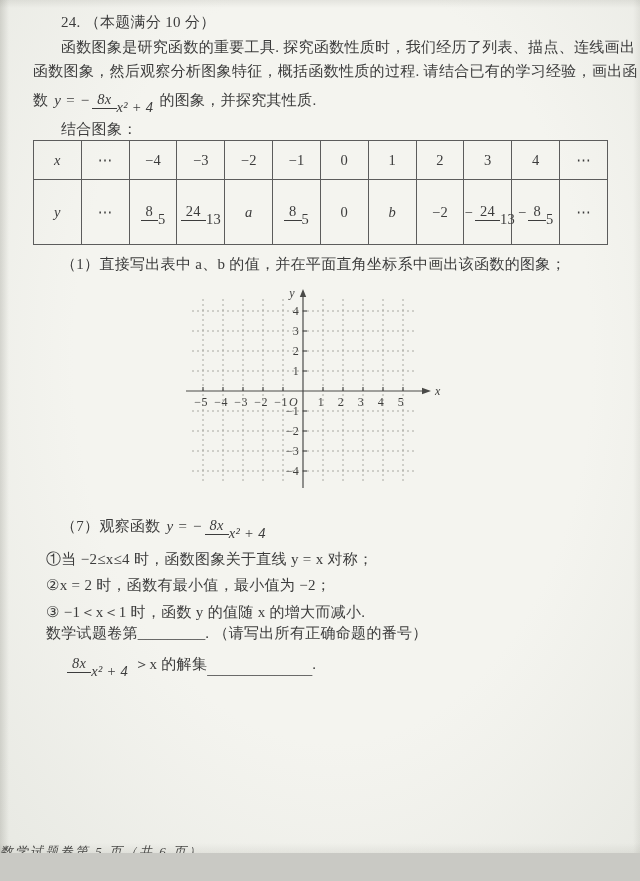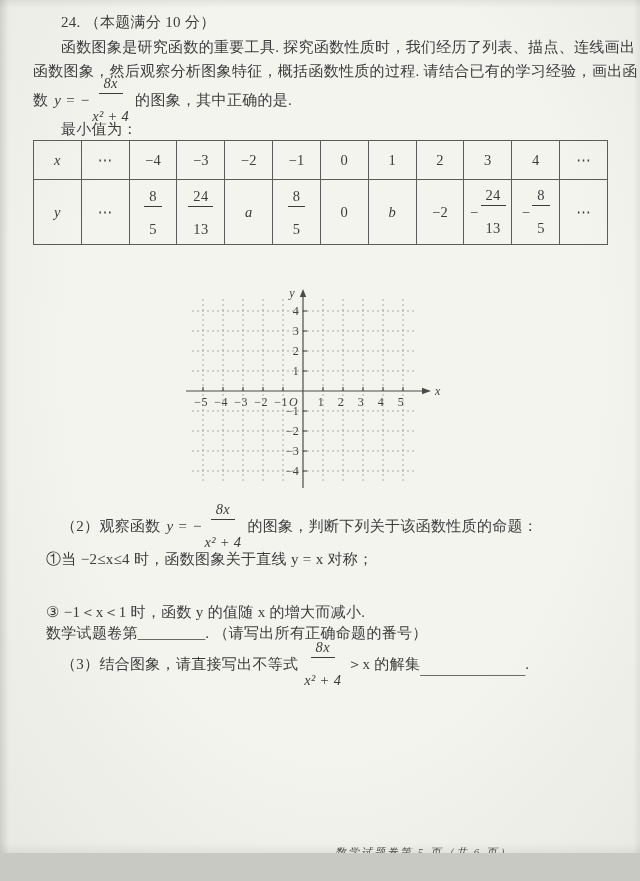--- a/index.html
+++ b/index.html
@@ -11,43 +11,43 @@
       linear-gradient(180deg, rgba(110,110,100,0.12), rgba(110,110,100,0) 8px),
       linear-gradient(0deg, rgba(110,110,100,0.10), rgba(110,110,100,0) 10px),
       radial-gradient(ellipse at 52% 42%, #f4f4ef 55%, #e8e9e3 100%);
     font-family:"Liberation Serif","DejaVu Serif",serif;
     color:#3c3c3c;font-size:15px;line-height:20px;letter-spacing:0.3px;
   }
   .block{position:absolute;white-space:nowrap;}
   .mline{display:flex;align-items:center;height:40px;}
   .mvar{font-style:italic;margin:0 2px 0 6px;}
   .ital{font-style:italic;}
-  .frac{display:inline-flex;flex-direction:column;align-items:center;
+  .frac{display:inline-flex;flex-direction:row;align-items:center;
         vertical-align:middle;line-height:1.15;font-style:italic;font-size:14.5px;}
   .frac .num{padding:0 5px 1px;border-bottom:1px solid #3c3c3c;}
   .frac .den{padding-top:14px;}
   .after-frac{margin-left:6px;}
   .vtable{position:absolute;left:33px;top:140px;width:575px;
           border-collapse:collapse;table-layout:fixed;}
   .vtable td{border:1px solid #5c5c5c;text-align:center;vertical-align:middle;
              font-size:14.5px;padding:0;}
   #x-row td{height:38px;}
   #y-row td{height:64px;}
   .cellfrac{display:inline-flex;align-items:center;justify-content:center;}
   .cellfrac .sign{margin-right:2px;font-style:normal;}
   .cellfrac .frac{font-style:normal;margin:0;}
   .blank{letter-spacing:0;margin-top:10px;}
   #coord-svg{position:absolute;left:181px;top:288px;}
   #coord-svg .gline{stroke:#a0a09a;stroke-width:0.9;stroke-dasharray:2 3;}
   #coord-svg .axis{stroke:#4a4a48;stroke-width:1.2;fill:none;}
   #coord-svg .arrow{fill:#4a4a48;stroke:none;}
   #coord-svg text{font-family:"Liberation Serif","DejaVu Serif",serif;
                   font-size:12px;fill:#3f3f3d;}
-  .footer{position:absolute;top:842px;left:0;width:512px;text-align:right;
-          font-size:11px;font-style:italic;letter-spacing:2px;color:#4a4a48;}
+  .footer{position:absolute;top:842px;left:0;width:512px;text-align:left;
+          font-size:13px;font-style:italic;letter-spacing:2px;color:#4a4a48;}
 </style>
 </head>
 <body>
 
 <div class="page">
 
   <div class="block" style="top:12px;left:61px">
     <span>24.</span>
     <span>（本题满分 10 分）</span>
   </div>
@@ -55,24 +55,24 @@
   <div class="block" style="top:61px;left:33px">函数图象，然后观察分析图象特征，概括函数性质的过程. 请结合已有的学习经验，画出函</div>
   <div class="block" style="top:37px;left:61px">函数图象是研究函数的重要工具. 探究函数性质时，我们经历了列表、描点、连线画出</div>
 
   <div class="block mline" style="top:80px;left:33px">
     <span>数</span>
     <span class="mvar">y = −</span>
     <span class="frac">
       <span class="num">8x</span>
       <span class="den">x² + 4</span>
     </span>
-    <span class="after-frac">的图象，其中正确的是.</span>
-  </div>
-
-  <div class="block" style="top:119px;left:61px">最小值为：</div>
+    <span class="after-frac">的图象，并探究其性质.</span>
+  </div>
+
+  <div class="block" style="top:119px;left:61px">结合图象：</div>
 
   <table class="vtable">
     <tbody>
       <tr id="x-row">
           <td class="ital">x</td>
           <td>⋯</td>
           <td>−4</td>
           <td>−3</td>
           <td>−2</td>
           <td>−1</td>
@@ -120,20 +120,21 @@
               <span class="frac">
                 <span class="num">8</span>
                 <span class="den">5</span>
               </span>
             </span></td>
           <td>⋯</td>
         </tr>
     </tbody>
   </table>
 
+  <div class="block" style="top:254px;left:61px">（1）直接写出表中 a、b 的值，并在平面直角坐标系中画出该函数的图象；</div>
 
   <svg id="coord-svg" width="268" height="212">
       <line x1="22" y1="11" x2="22" y2="195" class="gline"></line>
       <line x1="42" y1="11" x2="42" y2="195" class="gline"></line>
       <line x1="62" y1="11" x2="62" y2="195" class="gline"></line>
       <line x1="82" y1="11" x2="82" y2="195" class="gline"></line>
       <line x1="102" y1="11" x2="102" y2="195" class="gline"></line>
       <line x1="142" y1="11" x2="142" y2="195" class="gline"></line>
       <line x1="162" y1="11" x2="162" y2="195" class="gline"></line>
       <line x1="182" y1="11" x2="182" y2="195" class="gline"></line>
@@ -186,38 +187,37 @@
       <line x1="122" y1="43" x2="126" y2="43" class="axis"></line>
       <text x="118" y="47" text-anchor="end">3</text>
       <line x1="122" y1="23" x2="126" y2="23" class="axis"></line>
       <text x="118" y="27" text-anchor="end">4</text>
       <text x="117" y="118" text-anchor="end" class="ital">O</text>
       <text x="254" y="107" class="ital">x</text>
       <text x="114" y="9" text-anchor="end" class="ital">y</text>
     </svg>
 
   <div class="block mline" style="top:506px;left:61px">
-    <span>（2）观察函数</span>
+    <span>（7）观察函数</span>
     <span class="mvar">y = −</span>
     <span class="frac">
       <span class="num">8x</span>
       <span class="den">x² + 4</span>
     </span>
-    <span class="after-frac">的图象，判断下列关于该函数性质的命题：</span>
   </div>
 
   <div class="block" style="top:549px;left:46px">①当 −2≤x≤4 时，函数图象关于直线 y = x 对称；</div>
+  <div class="block" style="top:575px;left:46px">②x = 2 时，函数有最小值，最小值为 −2；</div>
   <div class="block" style="top:602px;left:46px">③ −1＜x＜1 时，函数 y 的值随 x 的增大而减小.</div>
 
   <div class="block" style="top:623px;left:46px">
     <span>数学试题卷第</span><span class="blank">_________</span><span>. （请写出所有正确命题的番号）</span>
   </div>
 
   <div class="block mline" style="top:644px;left:61px">
-    <span>（3）结合图象，请直接写出不等式</span>
     <span class="frac" style="margin-left:6px">
       <span class="num">8x</span>
       <span class="den">x² + 4</span>
     </span>
     <span class="after-frac">＞x 的解集</span>
     <span class="blank">______________</span>
     <span>.</span>
   </div>
 
   <div class="footer">数学试题卷第 5 页（共 6 页）</div>

